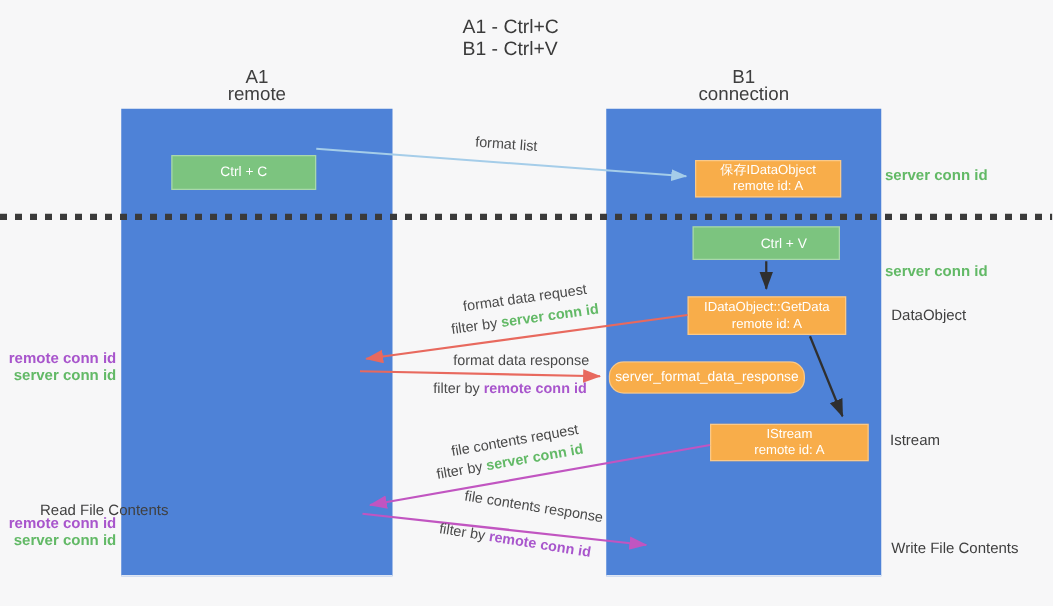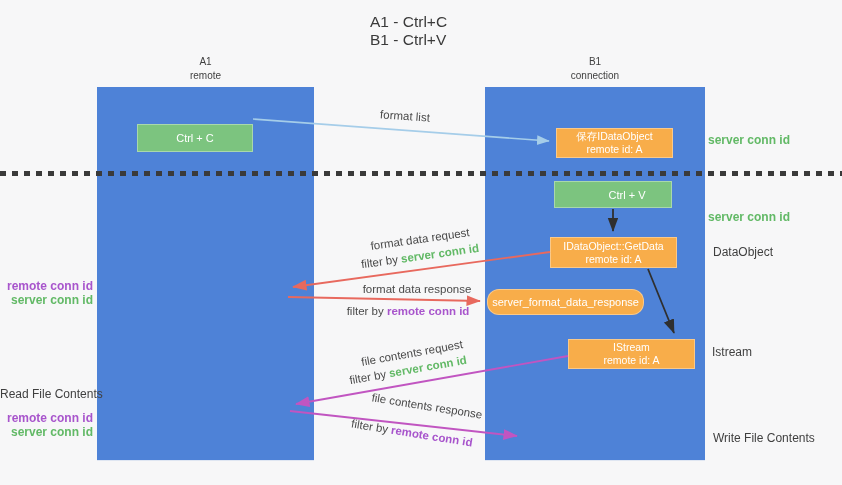--- a/index.html
+++ b/index.html
@@ -4,21 +4,21 @@
 <style>
   html,body{margin:0;padding:0;background:#f7f7f8;}
   #canvas{
     position:relative;width:842px;height:485px;background:#f7f7f8;
     font-family:"Liberation Sans",sans-serif;overflow:hidden;
   }
   .abs{position:absolute;}
   
   .title{left:370px;top:13px;font-size:15.5px;line-height:18px;color:#3a3a3a;}
   
-  .lane-hdr{top:55px;text-align:center;font-size:10px;line-height:14px;color:#3f3f3f;}
+  .lane-hdr{top:55px;text-align:center;font-size:15px;line-height:14px;color:#3f3f3f;}
   .lane-hdr-left{left:97px;width:217px;}
   .lane-hdr-right{left:485px;width:220px;}
   
   .lane{top:87px;height:373px;background:#4e82d7;border-bottom:1px solid #dfe6f2;}
   .lane-left{left:97px;width:217px;}
   .lane-right{left:485px;width:220px;}
   
   .dotline{left:0;top:171px;width:842px;height:5px;
     background:repeating-linear-gradient(to right,#3a3a3a 0 6px,transparent 6px 12px);}
   
@@ -160,19 +160,19 @@
   <div class="abs side side-green" style="left:708px;top:133px;">server conn id</div>
   <div class="abs side side-green" style="left:708px;top:210px;">server conn id</div>
   <div class="abs side side-dark" style="left:713px;top:245px;">DataObject</div>
   <div class="abs side side-dark" style="left:712px;top:345px;">Istream</div>
   <div class="abs side side-dark" style="left:713px;top:431px;">Write File Contents</div>
 
   <div class="abs side left-col" style="top:279px;">
     <div class="side-purple">remote conn id</div>
     <div class="side-green">server conn id</div>
   </div>
-  <div class="abs side side-dark left-col" style="top:387px;">Read File Contents</div>
+  <div class="abs side side-dark left-col" style="top:401px;padding-left:32px;">Read File Contents</div>
   <div class="abs side left-col" style="top:411px;">
     <div class="side-purple">remote conn id</div>
     <div class="side-green">server conn id</div>
   </div>
 
 </div>
 
 </body></html>

